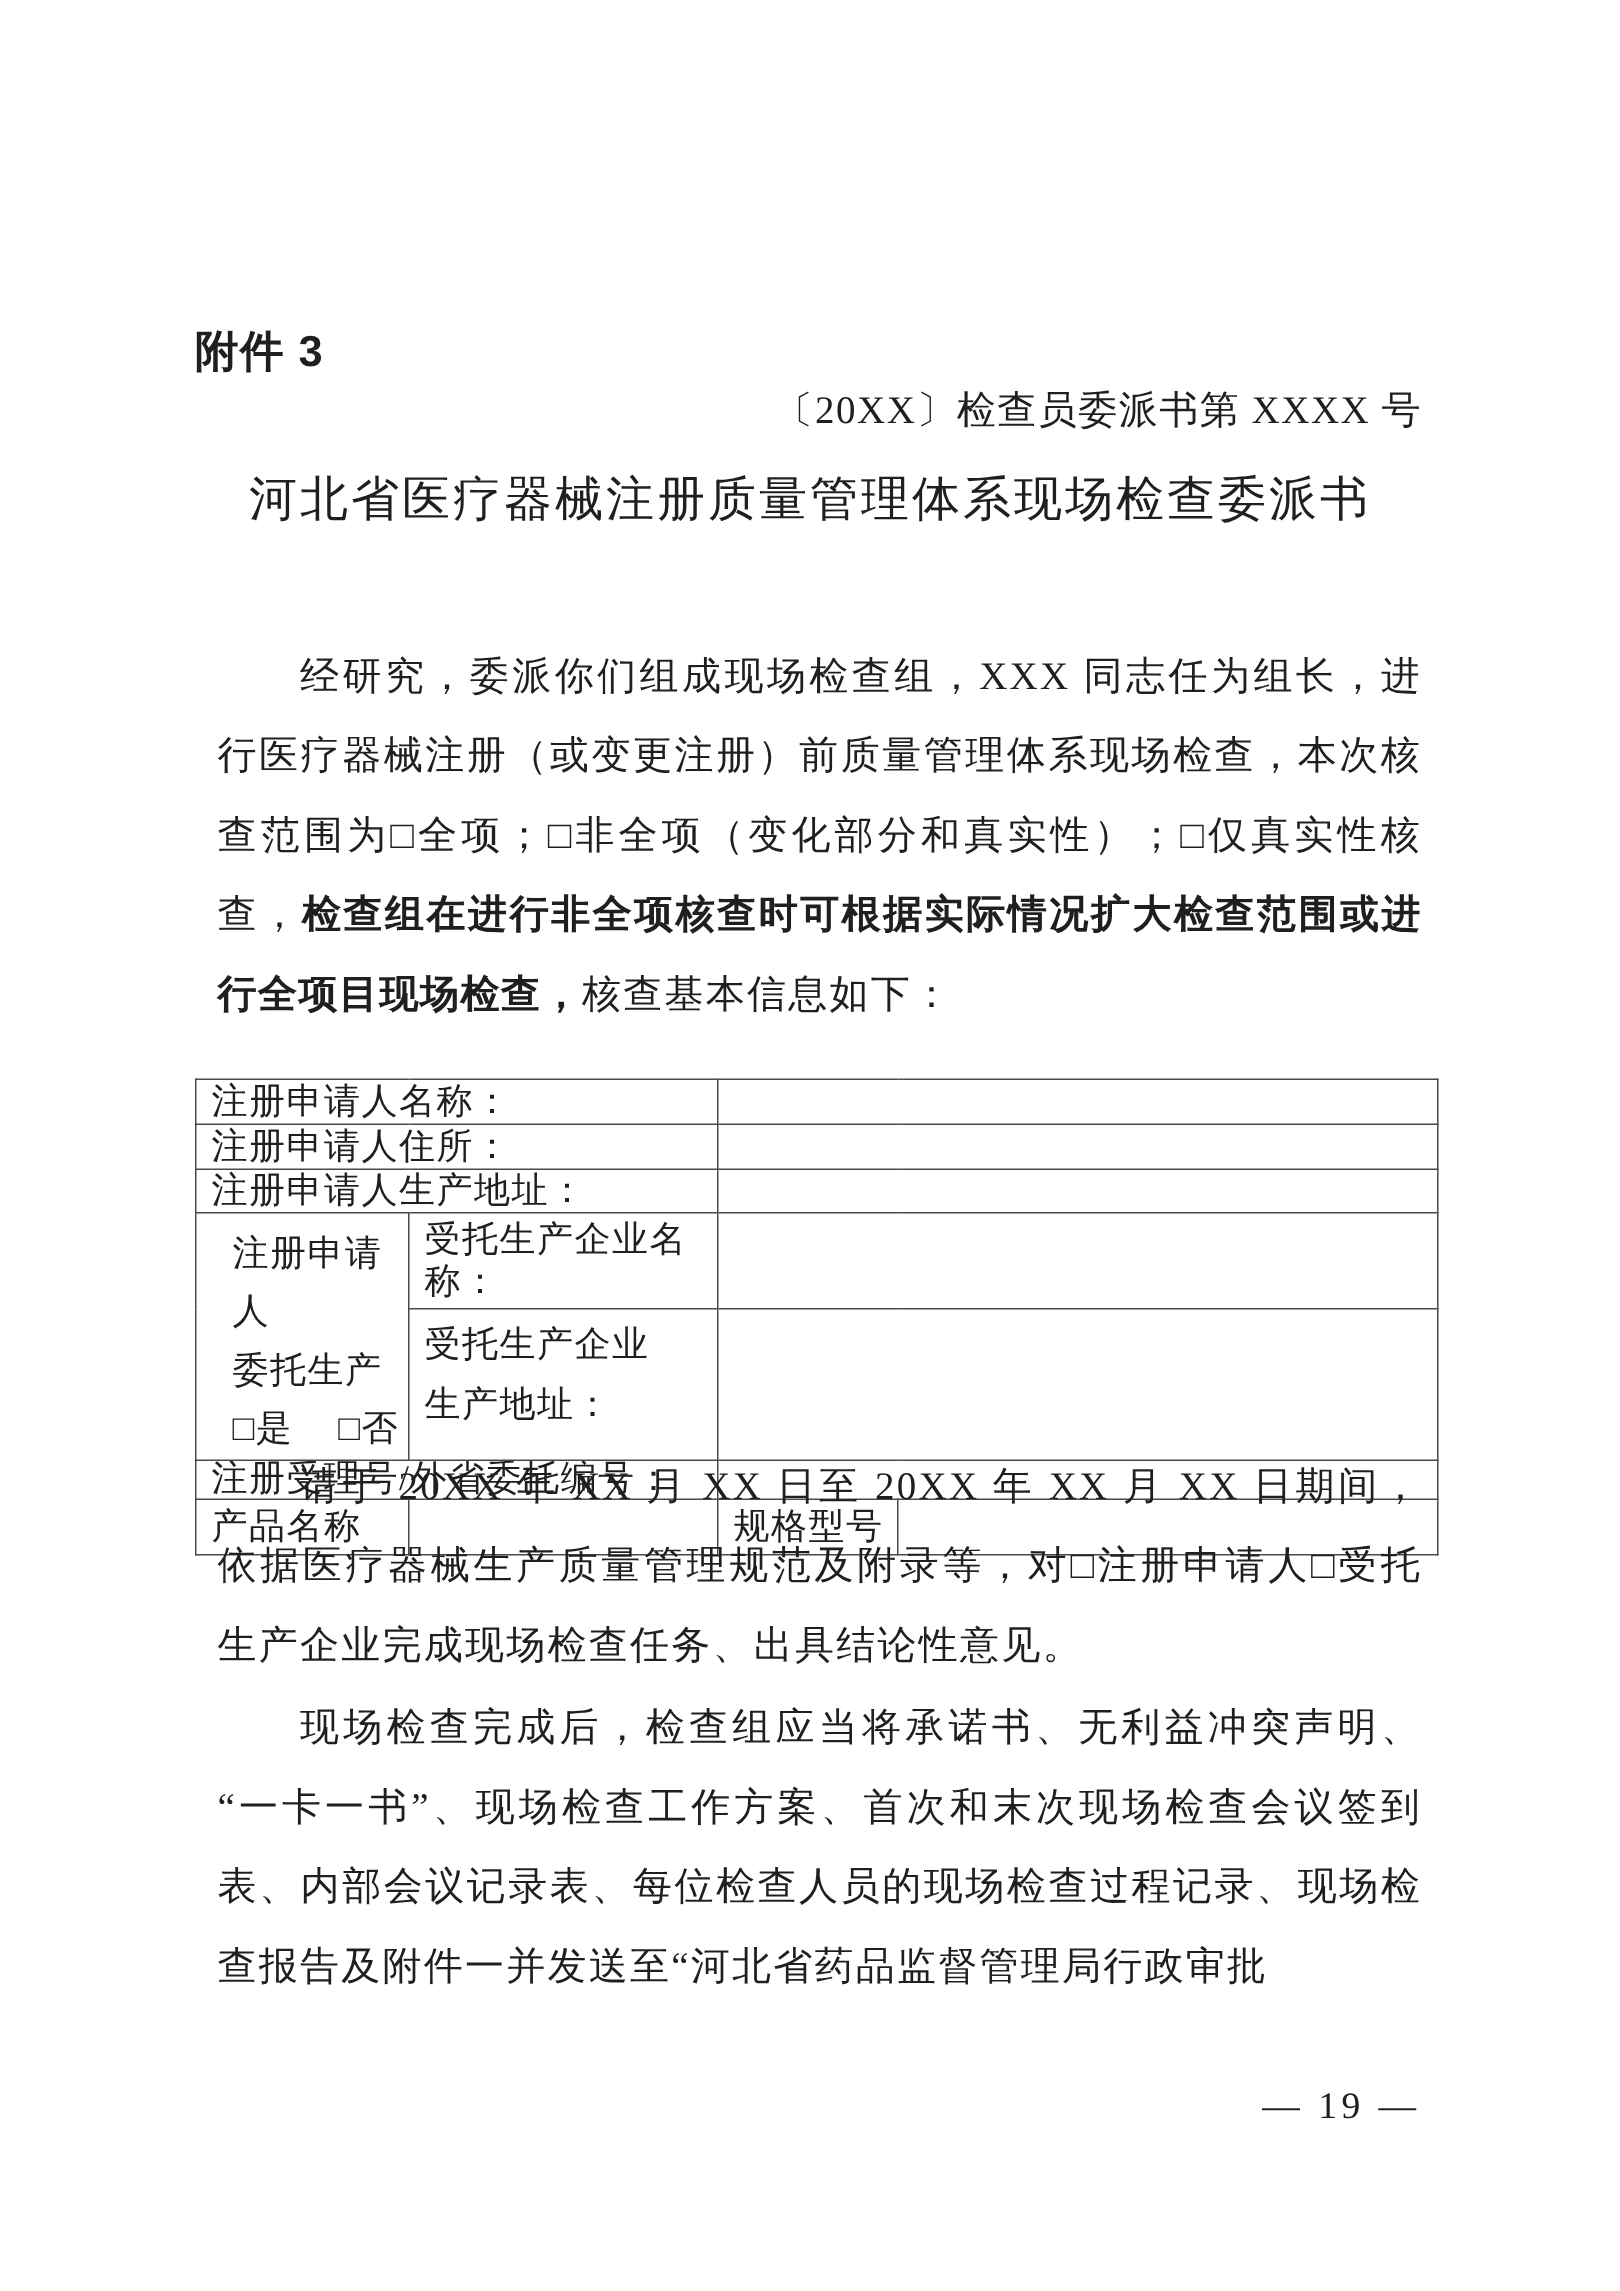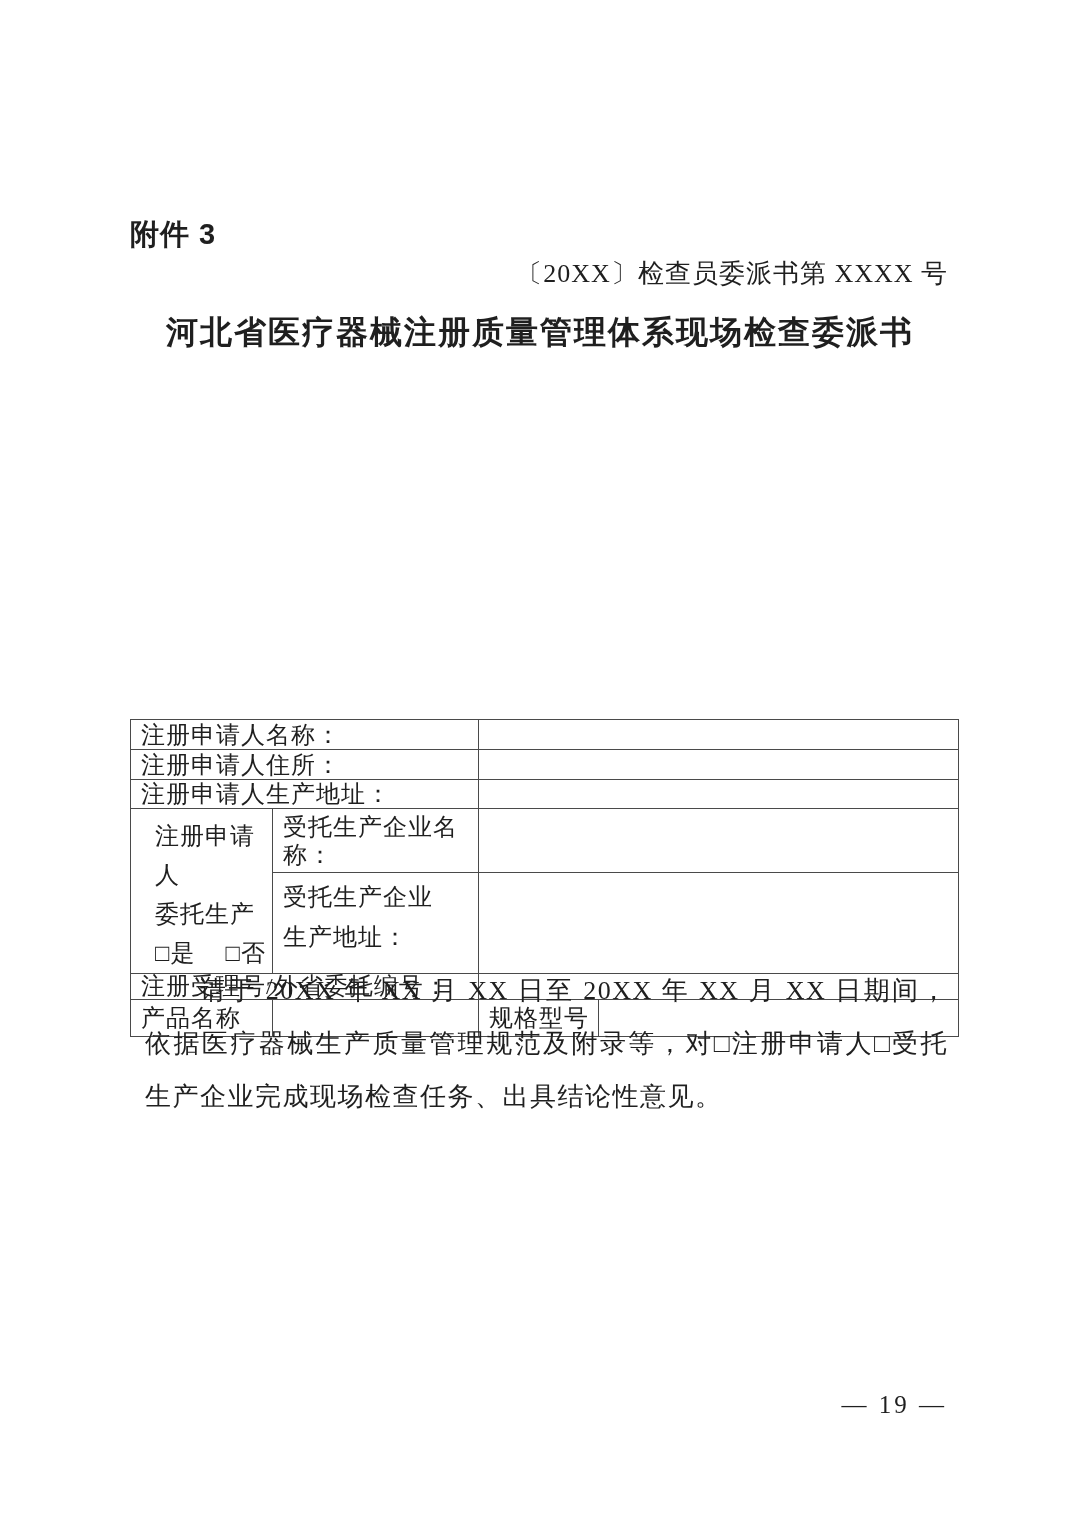--- a/index.html
+++ b/index.html
@@ -18,21 +18,21 @@
     font-family:"Liberation Sans","DejaVu Sans",sans-serif;
     margin-top:15px;
   }
   .docnum{
     position:absolute;right:132px;top:256px;
     font-size:26px;letter-spacing:1px;
   }
   .title{
     position:absolute;left:0;top:311px;width:1080px;
     text-align:center;
-    font-size:32px;font-weight:700;letter-spacing:2px;
+    font-size:32px;font-weight:400;letter-spacing:2px;
     font-family:"Liberation Sans","DejaVu Sans",sans-serif;
   }
   .salutation{
     position:absolute;left:197px;top:369px;
     font-size:26px;letter-spacing:2px;
   }
   .para{
     position:absolute;left:145px;width:803px;
     font-size:26px;line-height:53px;letter-spacing:1.5px;
     text-align:justify;text-justify:inter-character;
@@ -75,20 +75,23 @@
 
 <div class="page">
 
   <div class="attachment">附件 3</div>
 
   <div class="docnum">〔20XX〕检查员委派书第 XXXX 号</div>
 
   <div class="title">河北省医疗器械注册质量管理体系现场检查委派书</div>
 
 
+  <div class="para para1">
+    <span>经研究，委派你们组成现场检查组，XXX 同志任为组长，进行医疗器械注册（或变更注册）前质量管理体系现场检查，本次核查范围为□全项；□非全项（变化部分和真实性）；□仅真实性核查，</span><span class="bold-seg">检查组在进行非全项核查时可根据实际情况扩大检查范围或进行全项目现场检查，</span><span>核查基本信息如下：</span>
+  </div>
 
   <table class="doc-table">
     <colgroup>
       <col style="width:142px">
       <col style="width:206px">
       <col style="width:120px">
       <col style="width:360px">
     </colgroup>
     <tbody>
         <tr class="r1">
@@ -144,16 +147,17 @@
       <td>
         <span>规格型号</span>
       </td>
       <td></td>
     </tr>
   </tbody>
     </table>
 
   <div class="para para2">请于 20XX 年 XX 月 XX 日至 20XX 年 XX 月 XX 日期间，依据医疗器械生产质量管理规范及附录等，对□注册申请人□受托生产企业完成现场检查任务、出具结论性意见。</div>
 
+  <div class="para para3">现场检查完成后，检查组应当将承诺书、无利益冲突声明、“一卡一书”、现场检查工作方案、首次和末次现场检查会议签到表、内部会议记录表、每位检查人员的现场检查过程记录、现场检查报告及附件一并发送至“河北省药品监督管理局行政审批</div>
 
   <div class="footer">— 19 —</div>
 
 </div>
 
 </body></html>

